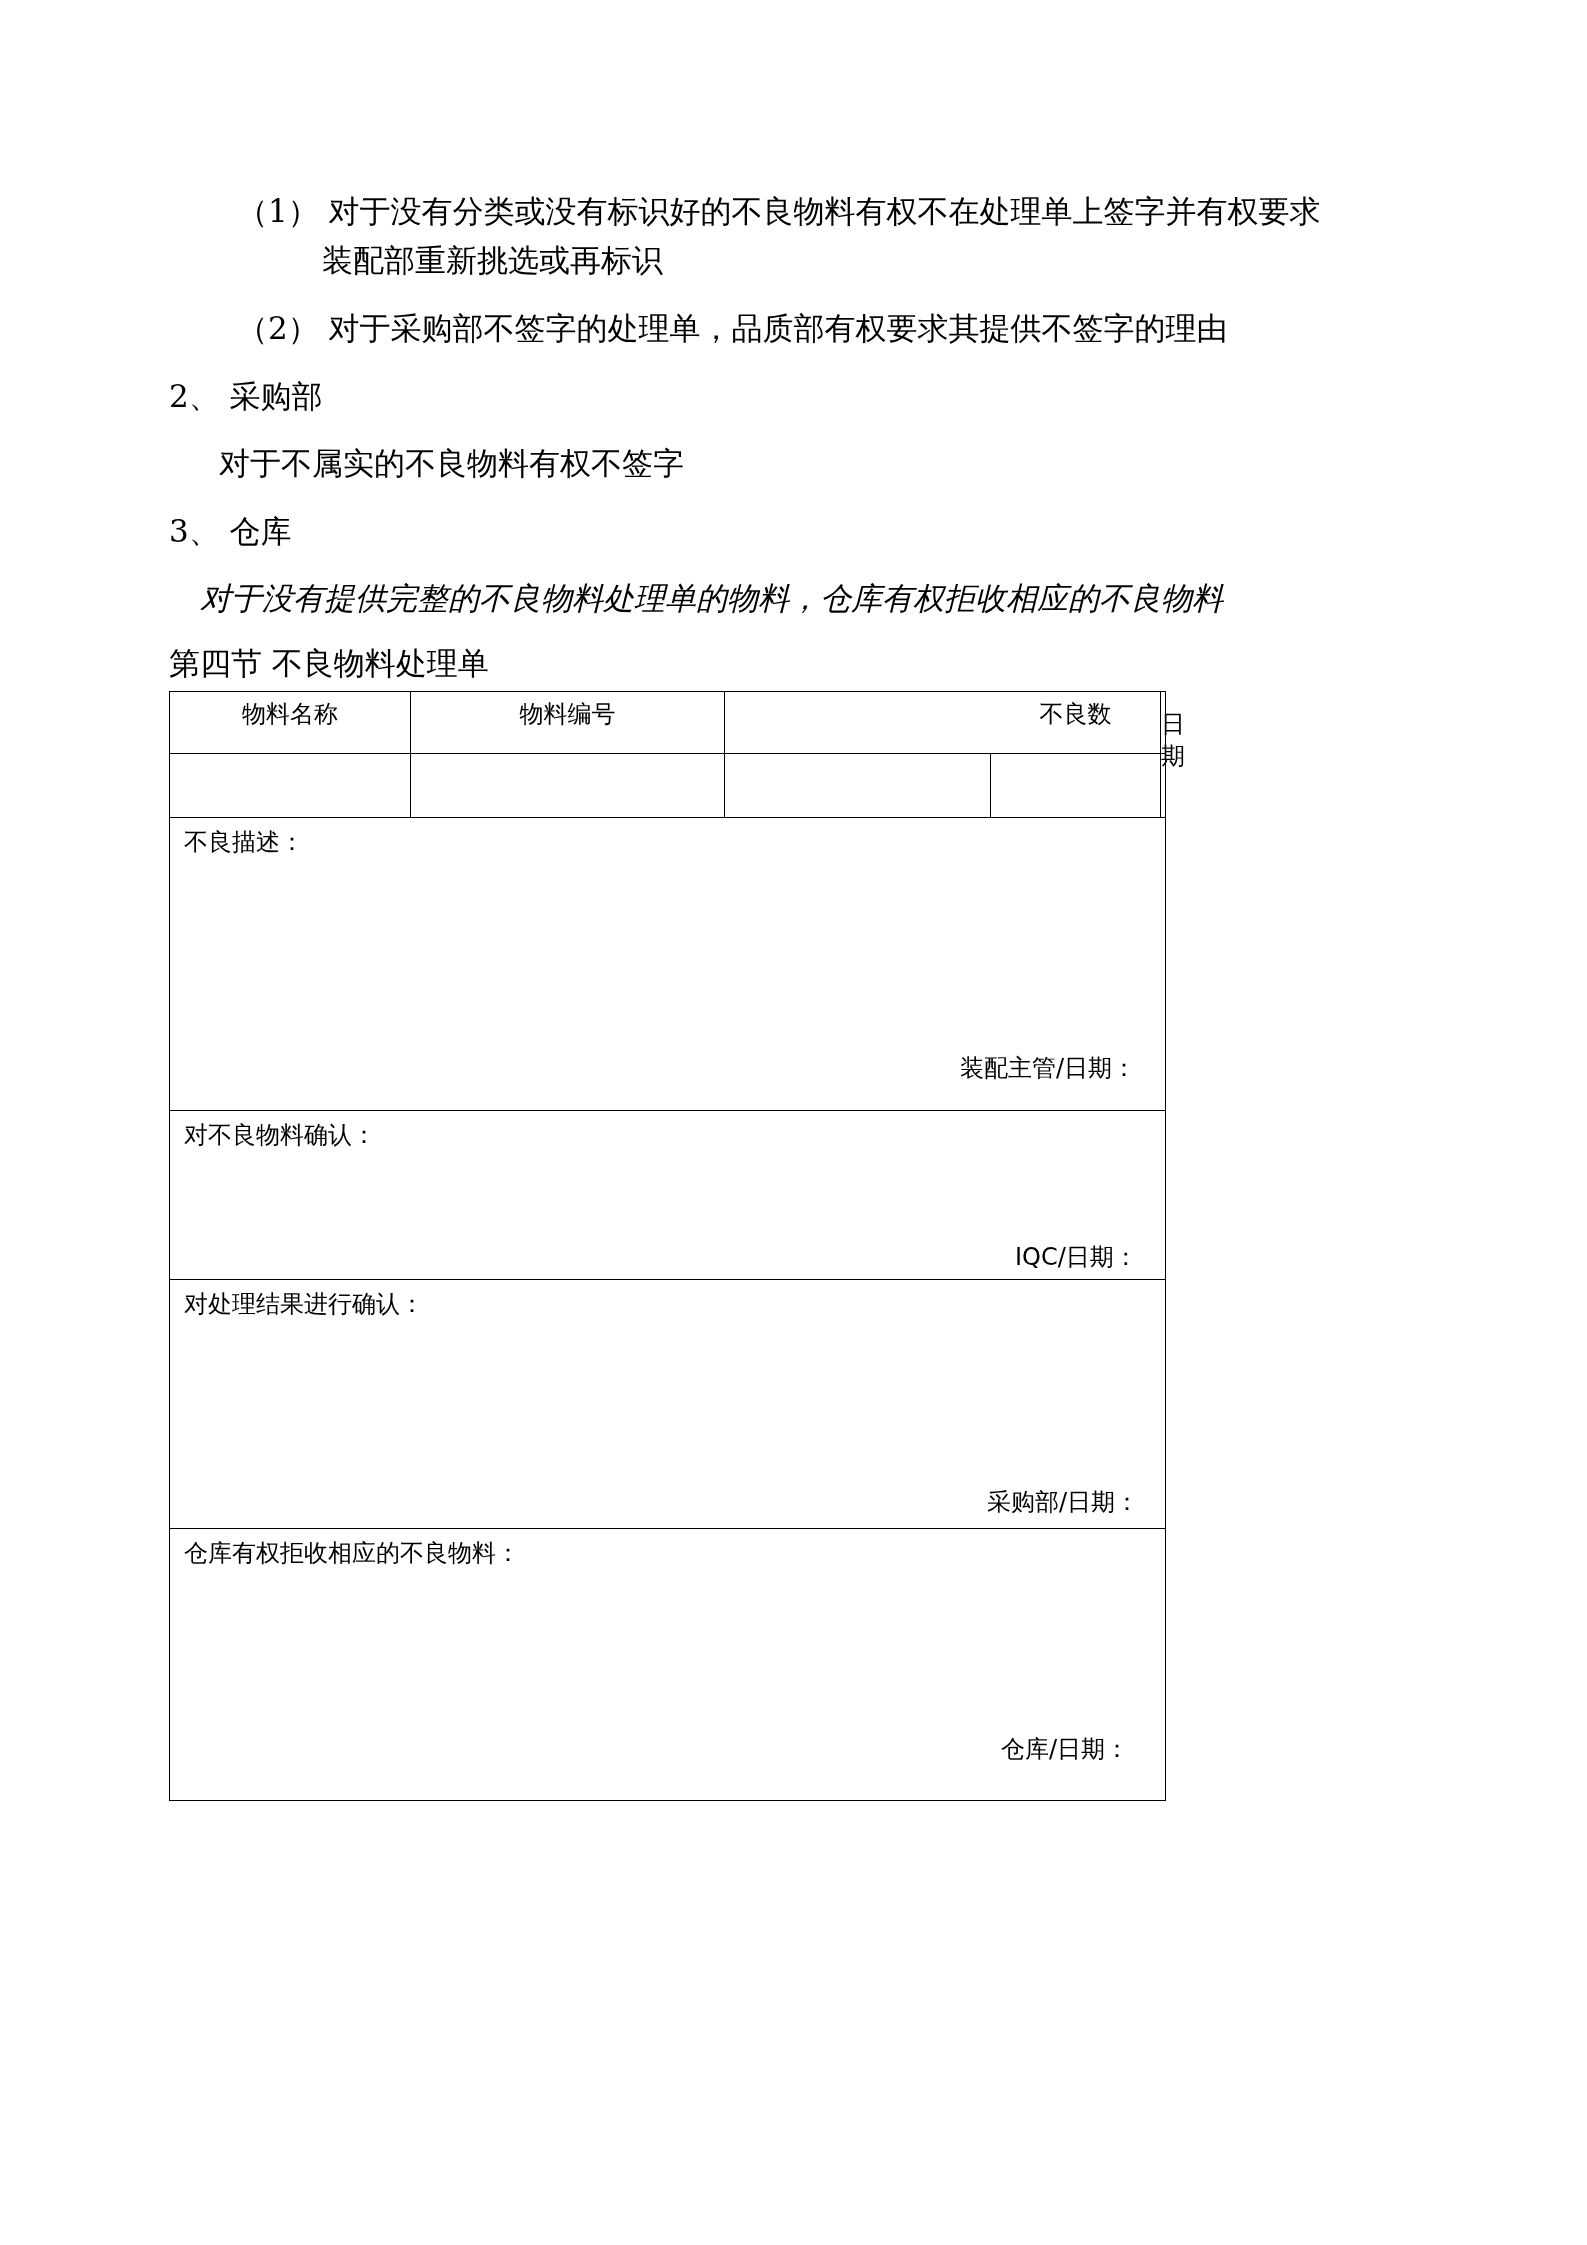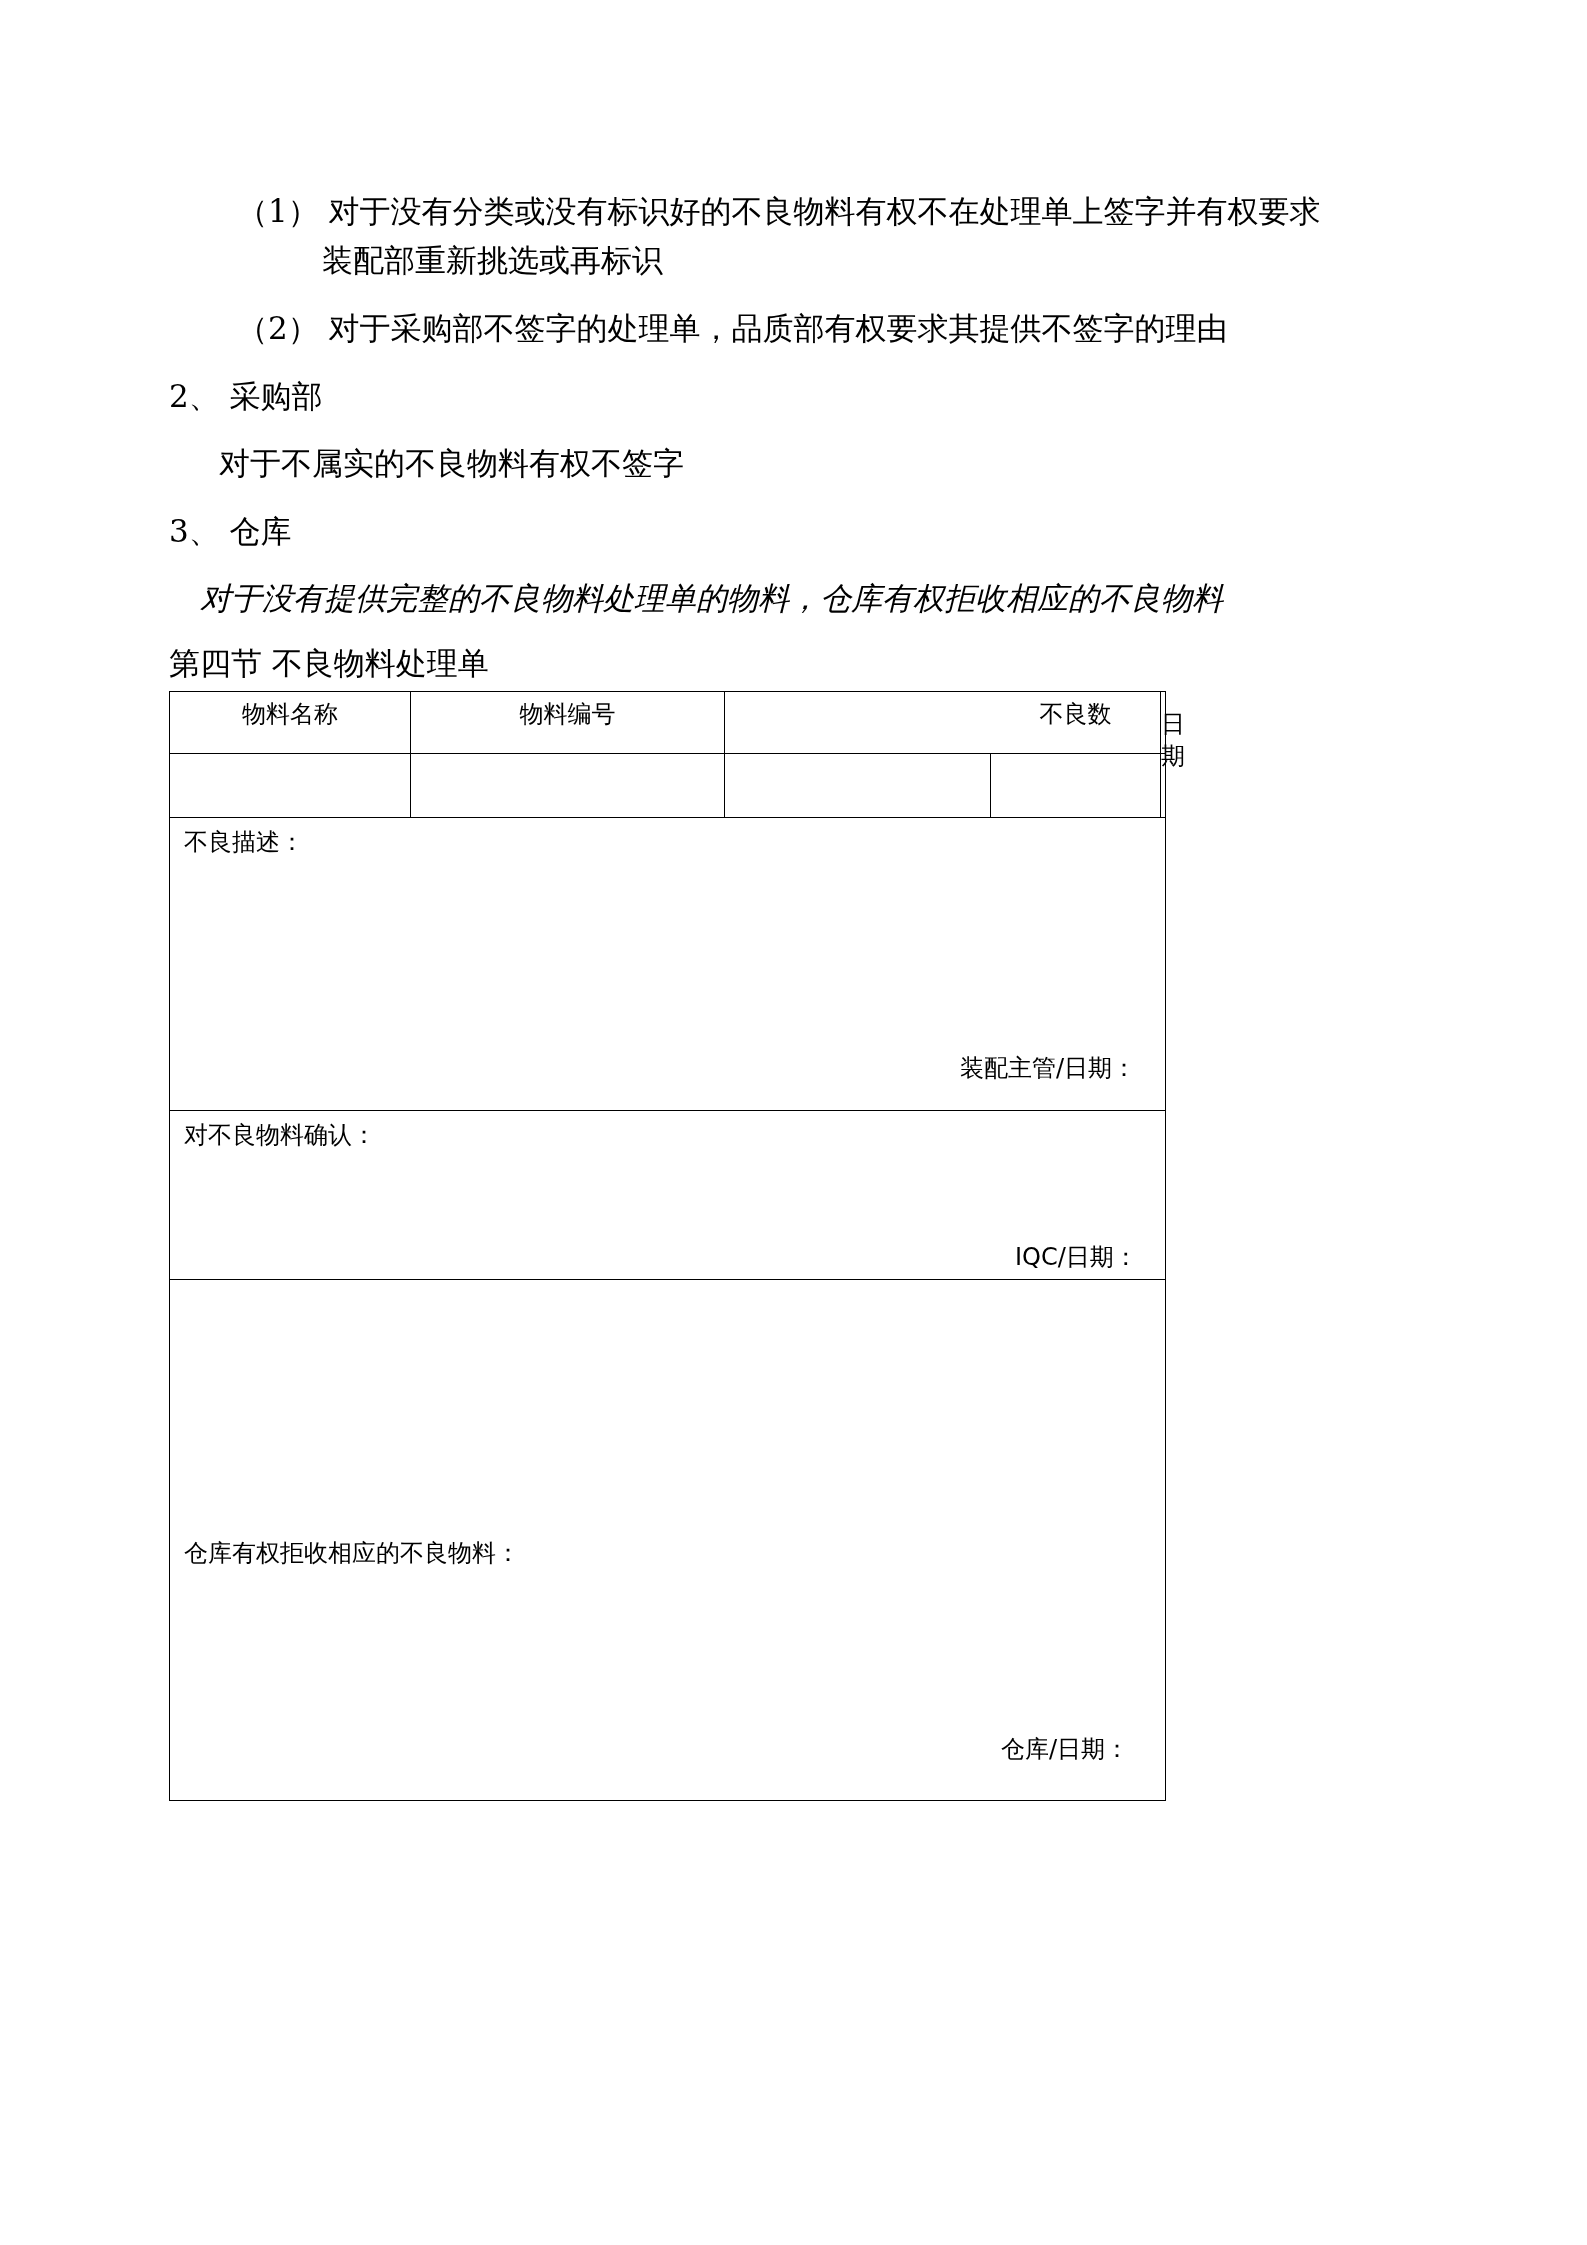--- a/index.html
+++ b/index.html
@@ -42,17 +42,21 @@
     <div class="cell last" style="left:991px; right:0;"></div>
   </div>
   <div class="row" style="top:126px; height:293px;">
     <div class="sec-label">不良描述：</div>
     <div class="sign" style="left:790px; top:234px;">装配主管/日期：</div>
   </div>
   <div class="row" style="top:419px; height:169px;">
     <div class="sec-label">对不良物料确认：</div>
     <div class="sign" style="left:845px; top:130px;">IQC/日期：</div>
   </div>
+  <div class="row" style="top:588px; height:249px;">
+    <div class="sec-label">对处理结果进行确认：</div>
+    <div class="sign" style="left:817px; top:206px;">采购部/日期：</div>
+  </div>
   <div class="row" style="top:837px; bottom:0; border-bottom:none;">
     <div class="sec-label">仓库有权拒收相应的不良物料：</div>
     <div class="sign" style="left:831px; top:204px;">仓库/日期：</div>
   </div>
 </div>
 
 </body></html>

